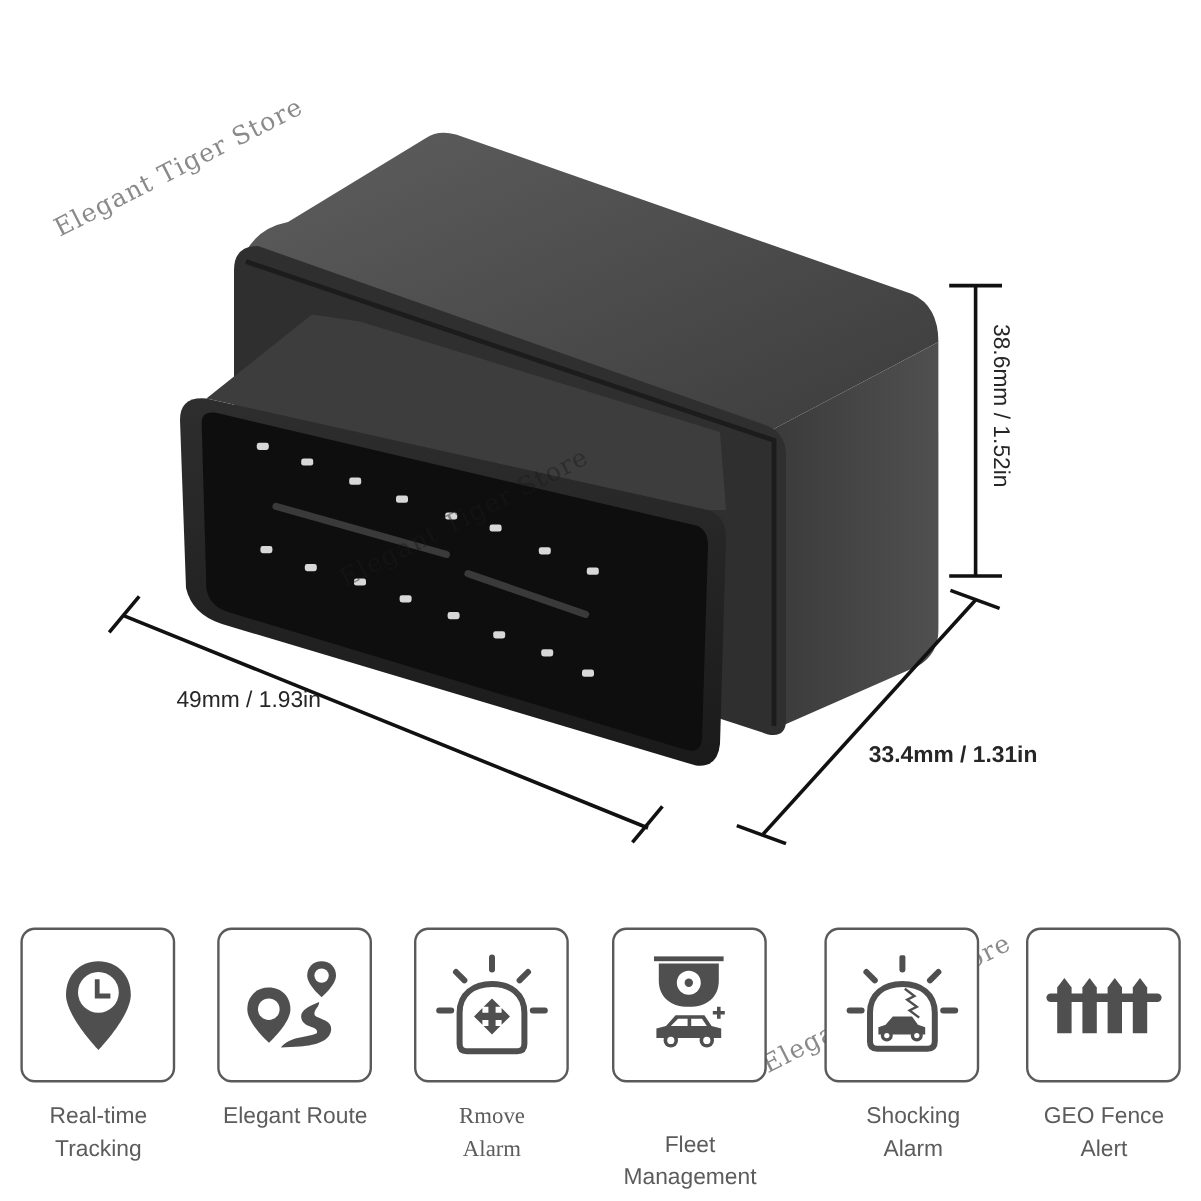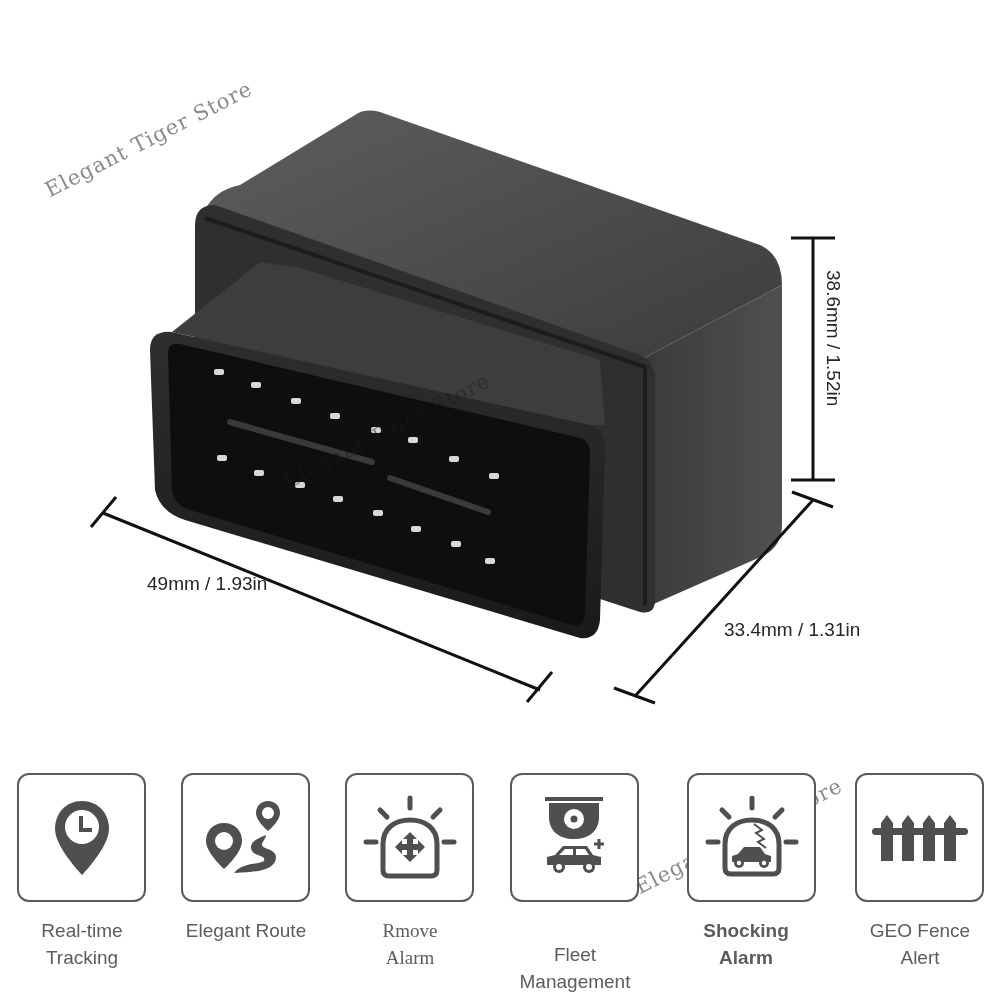--- a/index.html
+++ b/index.html
@@ -89,21 +89,21 @@
 
     <g stroke="#111" stroke-width="3">
       <line x1="813" y1="500" x2="636" y2="695"></line>
       <line x1="792" y1="492" x2="833" y2="507"></line>
       <line x1="614" y1="688" x2="655" y2="703"></line>
     </g>
   </svg>
 </div>
 
 <div class="dim-label" style="left:147px;top:573px;">49mm / 1.93in</div>
-<div class="dim-label" style="left:724px;top:619px;">33.4mm / 1.31in</div>
+<div class="dim-label" style="left:724px;top:619px;font-weight:bold;">33.4mm / 1.31in</div>
 <div class="dim-label" style="left:822px;top:270px;transform-origin:left top;transform:rotate(90deg) translate(0,-22px);">38.6mm / 1.52in</div>
 
 <div class="watermark" style="left:52px;top:178px;transform:rotate(-27deg);">Elegant Tiger Store</div>
 <div class="watermark" style="left:290px;top:470px;transform:rotate(-27deg);color:#1a1a1a;opacity:.45;">Elegant Tiger Store</div>
 <div class="watermark" style="left:642px;top:875px;transform:rotate(-27deg);">Elegant Tiger Store</div>
 
 <div>
 
   <div class="feature-box" style="left:17px;">
     <svg width="60" height="78" viewBox="0 0 60 78">
@@ -179,21 +179,21 @@
         <path d="M21 72 L21 48 C21 32 33 24 48 24 C63 24 75 32 75 48 L75 72 C75 76 73 78 69 78 L27 78 C23 78 21 76 21 72 Z"></path>
       </g>
       <path d="M50 28 L58 34 L52 37 L60 43 L54 46 L62 52" fill="none" stroke="#4f4f4f" stroke-width="2"></path>
       <path d="M28 66 L28 60 L34 58 L40 51 L56 51 L61 58 L67 60 L67 66 Z" fill="#4f4f4f"></path>
       <circle cx="35" cy="67" r="5" fill="#4f4f4f"></circle>
         <circle cx="35" cy="67" r="2.2" fill="#fff"></circle>
       <circle cx="60" cy="67" r="5" fill="#4f4f4f"></circle>
         <circle cx="60" cy="67" r="2.2" fill="#fff"></circle>
     </svg>
   </div>
-  <div class="feature-label" style="left:661px;font-weight:bold;">
+  <div class="feature-label" style="left:676px;">
     <span>Shocking</span>
       <span>Alarm</span>
   </div>
 
   <div class="feature-box" style="left:855px;">
     <svg width="100" height="50" viewBox="0 0 100 50">
       <rect x="2" y="15" width="96" height="7" rx="3.5" fill="#4f4f4f"></rect>
       <path d="M17 2 L23 10 L23 48 L11 48 L11 10 Z" fill="#4f4f4f"></path>
       <path d="M38 2 L44 10 L44 48 L32 48 L32 10 Z" fill="#4f4f4f"></path>
       <path d="M59 2 L65 10 L65 48 L53 48 L53 10 Z" fill="#4f4f4f"></path>

